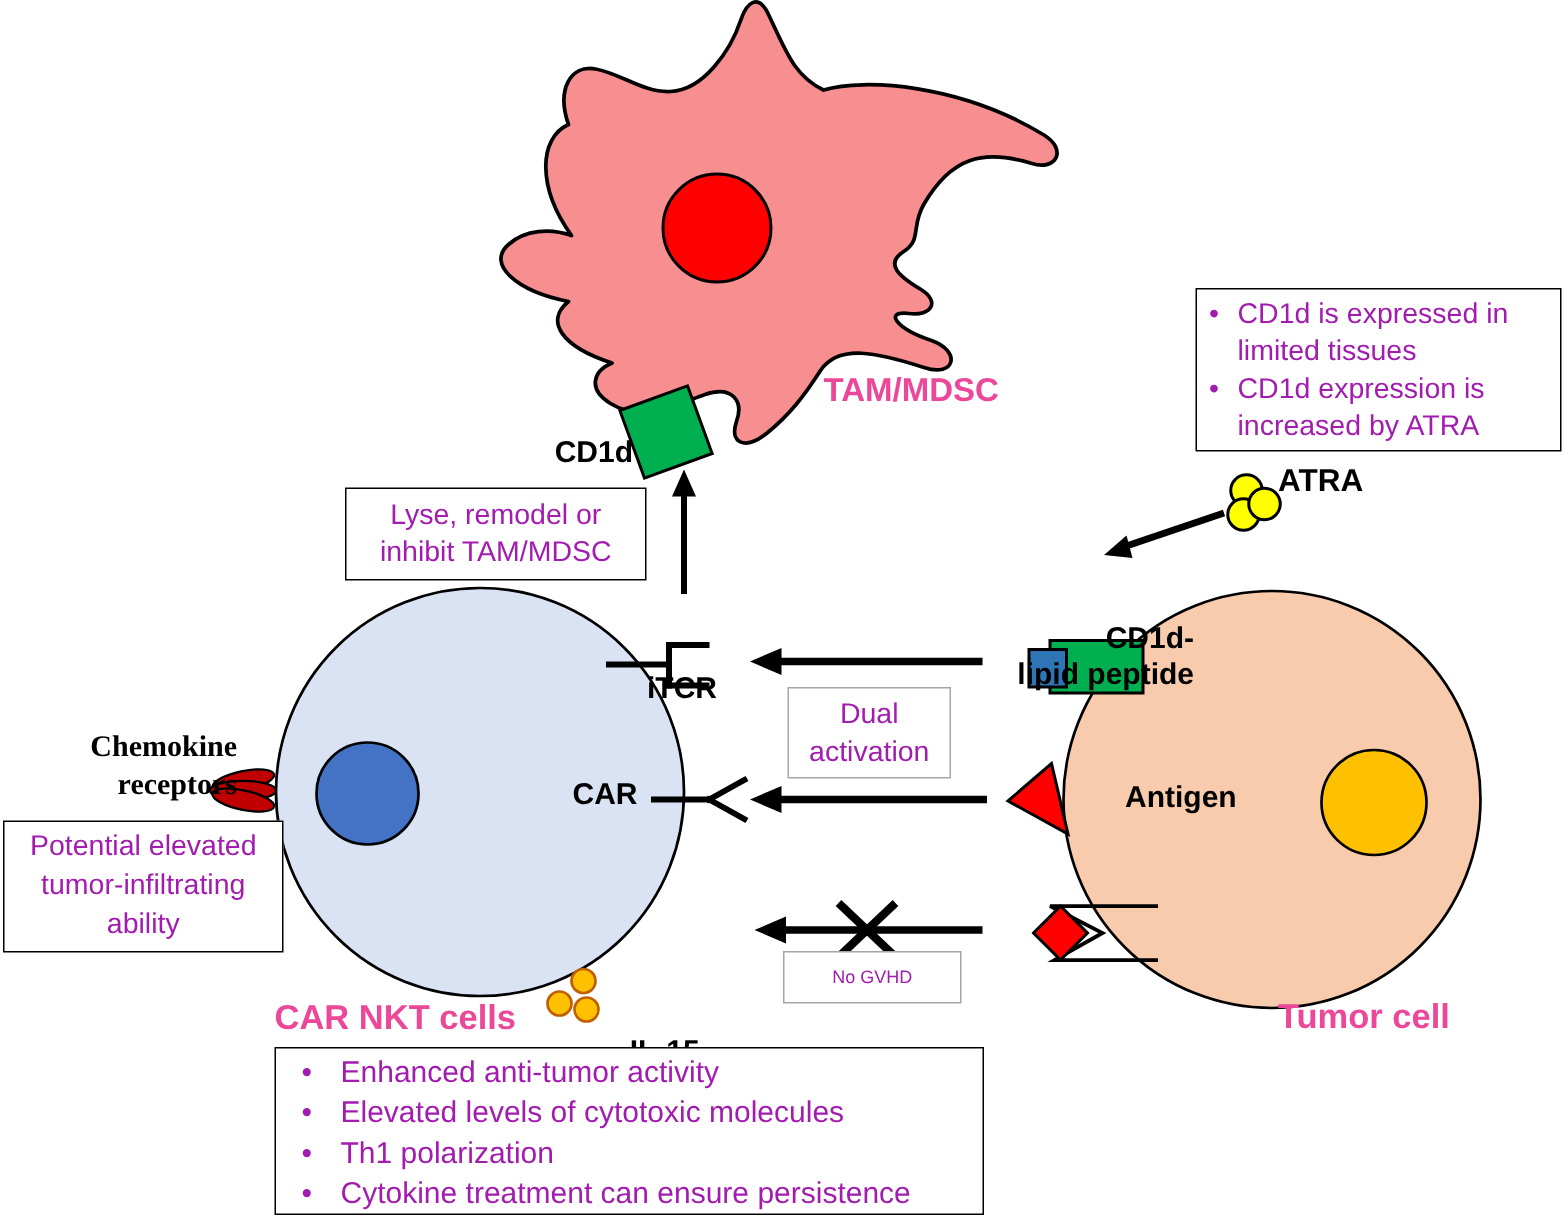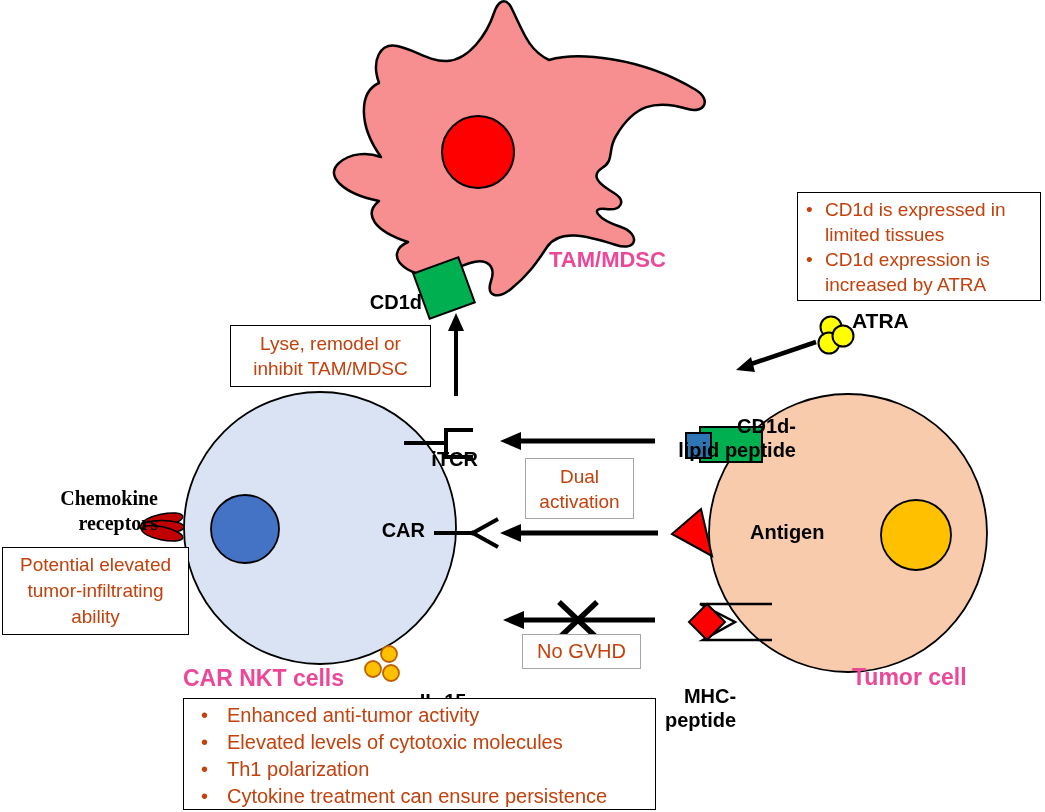--- a/index.html
+++ b/index.html
@@ -6,21 +6,21 @@
   .stage{position:relative;width:1045px;height:812px;background:#ffffff;overflow:hidden;
          font-family:"Liberation Sans",sans-serif;}
   .stage svg{position:absolute;left:0;top:0;}
   .lbl{position:absolute;font-weight:700;font-size:20px;color:#000;
        white-space:pre-line;line-height:24px;}
   .lbl.red{color:#ec4899;}
   .lbl.ctr{text-align:right;margin-top:46px;}
   .lbl.rt{text-align:right;}
   .lbl.reg{font-weight:700;}
   .box{position:absolute;background:#fff;border:1.6px solid #000;box-sizing:border-box;
-       font-size:19px;line-height:25px;color:#c2410c;}
+       font-size:19px;line-height:25px;color:#a21caf;}
   .ctrbox{display:flex;align-items:center;justify-content:center;
           text-align:center;white-space:pre-line;}
   .graybox{border-color:#A6A6A6;border-width:1.4px;}
   ul.blt{list-style:none;margin:0;padding:0;}
   ul.blt li{position:relative;padding-left:27px;padding-right:34px;}
   ul.blt li::before{content:"\2022";position:absolute;left:8px;}
   .benefits ul.blt li{padding-left:43px;padding-right:6px;}
   .benefits ul.blt li::before{left:17px;}
 </style>
 </head>
@@ -117,43 +117,41 @@
   </svg>
 
   <div class="lbl rt" style="left:328px;top:290px;width:94px;">CD1d</div>
   <div class="lbl red" style="left:549px;top:248px;font-size:22px;">TAM/MDSC</div>
   <div class="lbl ctr" style="left:408px;top:401px;width:70px;">iTCR</div>
   <div class="lbl rt" style="left:347px;top:518px;width:78px;">CAR</div>
   <div class="lbl" style="left:852px;top:309px;font-size:21px;">ATRA</div>
   <div class="lbl ctr" style="left:608px;top:368px;width:188px;">CD1d-
 lipid peptide</div>
   <div class="lbl" style="left:726px;top:520px;margin-left:24px;">Antigen</div>
-  <div class="lbl ctr" style="left:665px;top:638px;">MHC-
-peptide</div>
   <div class="lbl red" style="left:852px;top:665px;font-size:23px;">Tumor cell</div>
   <div class="lbl rt" style="left:16px;top:486px;width:142px;line-height:25px;font-family:Liberation Serif, serif;">Chemokine
 receptors</div>
   <div class="lbl red" style="left:183px;top:666px;font-size:23px;">CAR NKT cells</div>
   <div class="lbl ctr reg" style="left:398px;top:642px;width:74px;line-height:26px;">IL-15,
 etc.</div>
 
   <div class="box ctrbox" style="left:230px;top:325px;width:201px;height:62px;">Lyse, remodel or
 inhibit TAM/MDSC</div>
 
   <div class="box" style="left:797px;top:192px;width:244px;height:109px;padding-top:4px;">
     <ul class="blt">
       <li>CD1d is expressed in limited tissues</li>
       <li>CD1d expression is increased by ATRA</li>
     </ul>
   </div>
 
   <div class="box ctrbox graybox" style="left:525px;top:458px;width:109px;height:61px;">Dual
 activation</div>
 
-  <div class="box ctrbox graybox" style="left:522px;top:634px;width:119px;height:35px;font-size:20px;">No GVHD</div>
+  <div class="box ctrbox graybox" style="left:522px;top:634px;width:119px;height:35px;font-size:12px;">No GVHD</div>
 
   <div class="box ctrbox" style="left:2px;top:547px;width:187px;height:88px;line-height:26px;">Potential elevated
 tumor-infiltrating
 ability</div>
 
   <div class="box benefits" style="left:183px;top:698px;width:473px;height:112px;font-size:20px;line-height:27px;padding-top:3px;">
     <ul class="blt">
       <li>Enhanced anti-tumor activity</li>
       <li>Elevated levels of cytotoxic molecules</li>
       <li>Th1 polarization</li>

